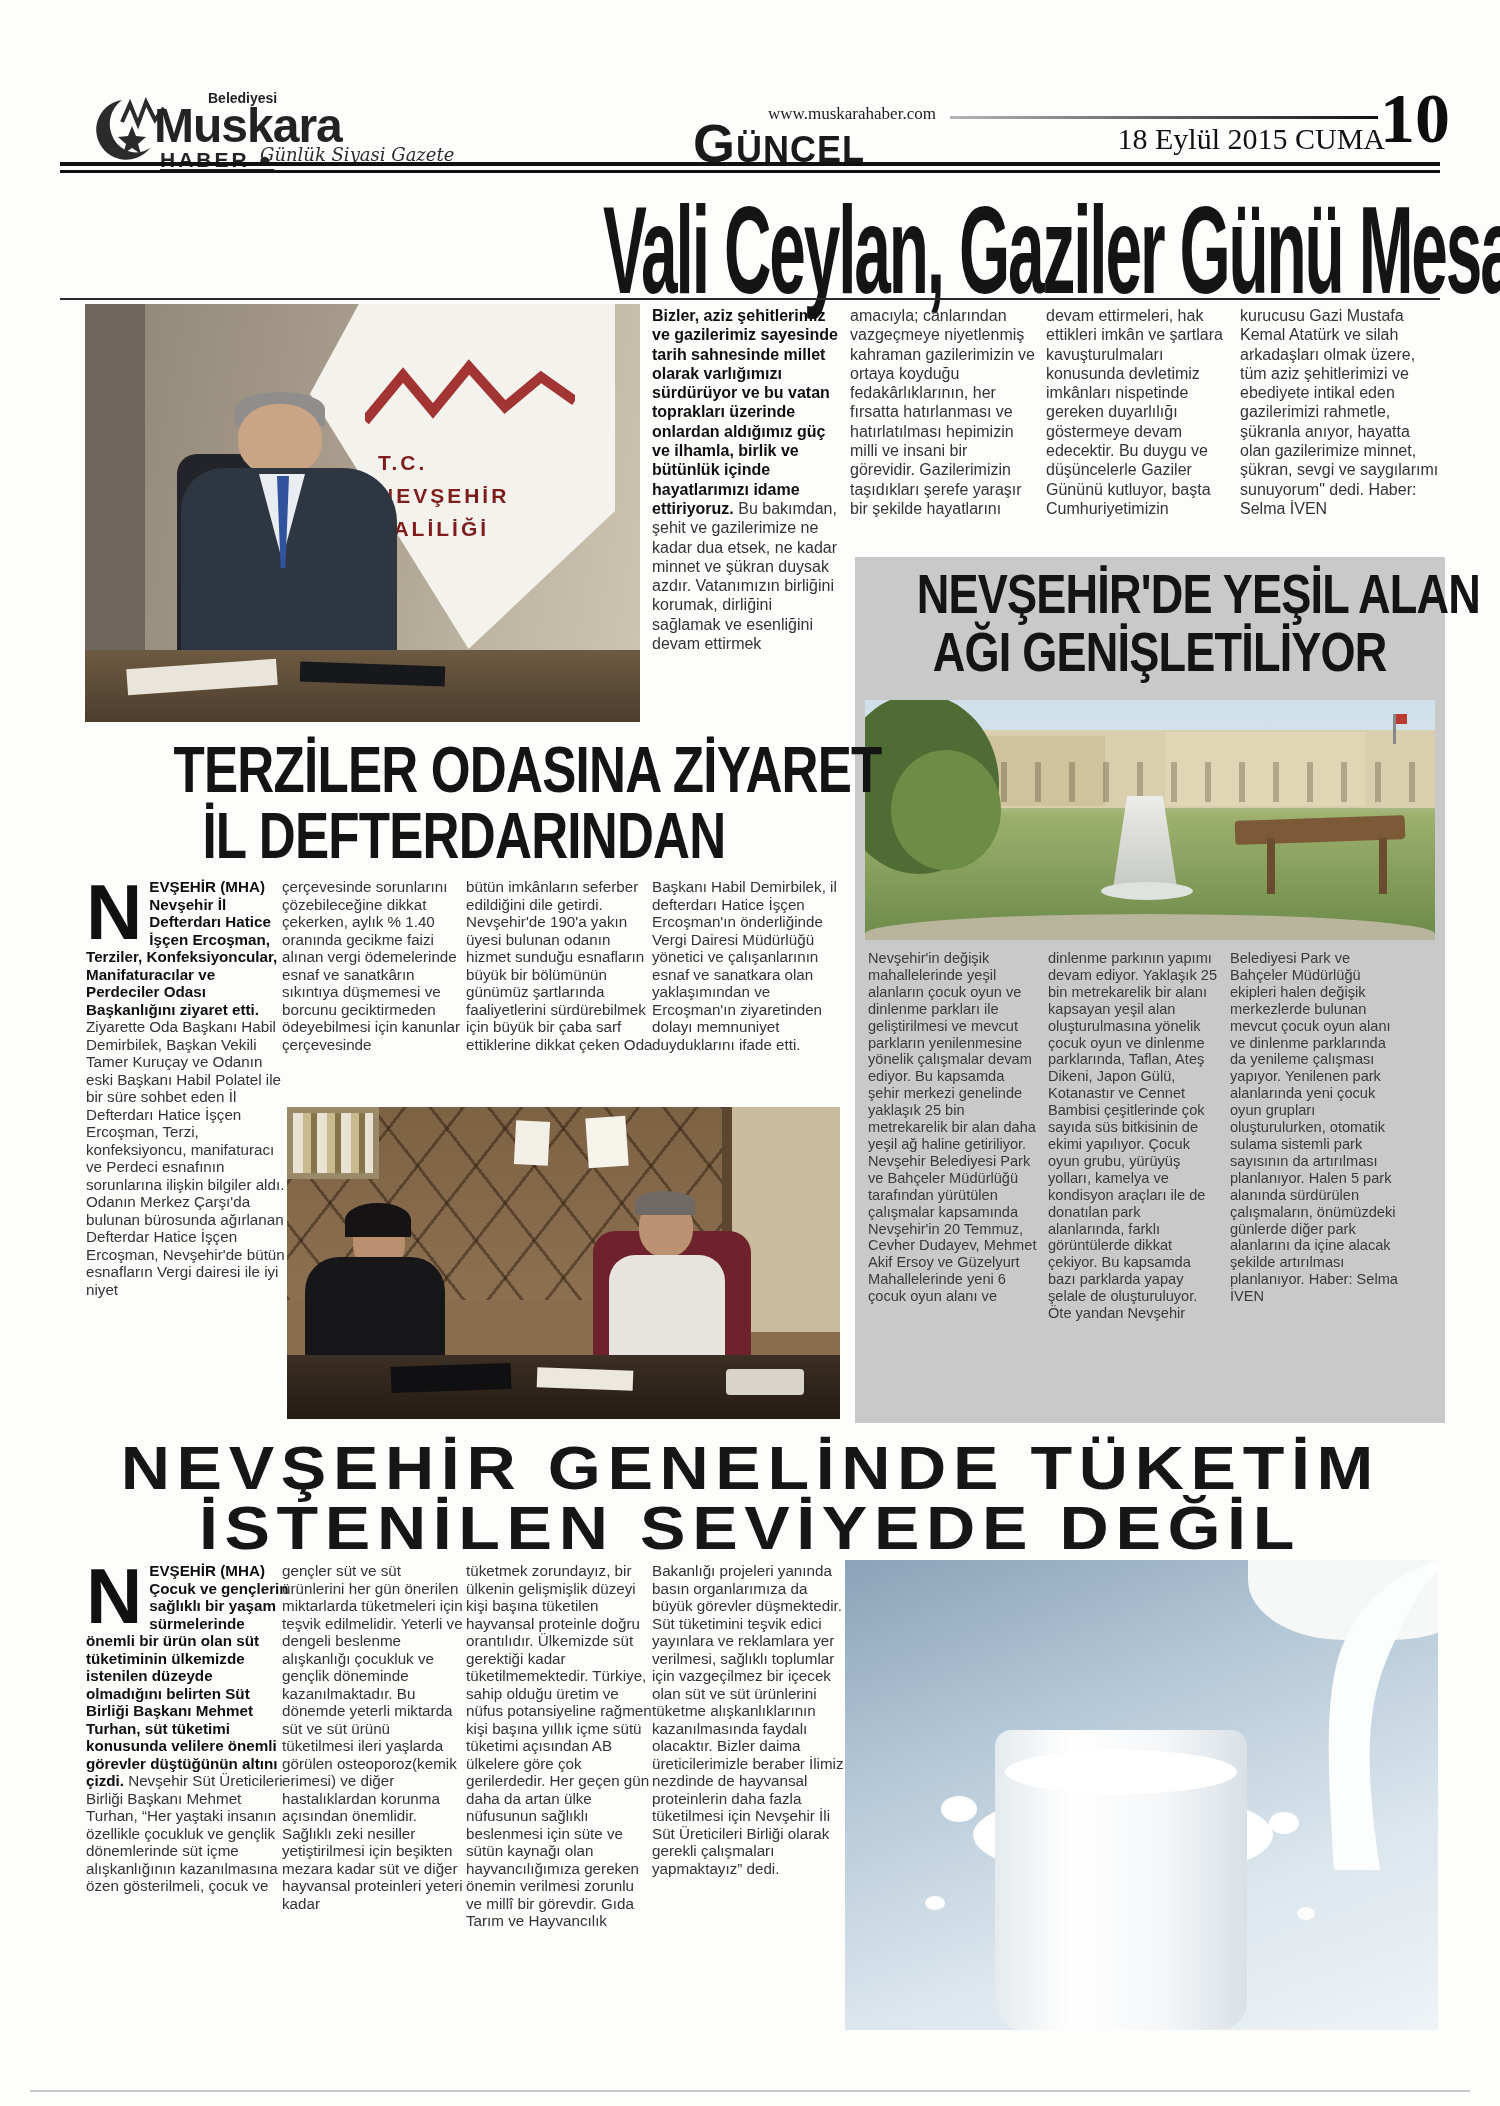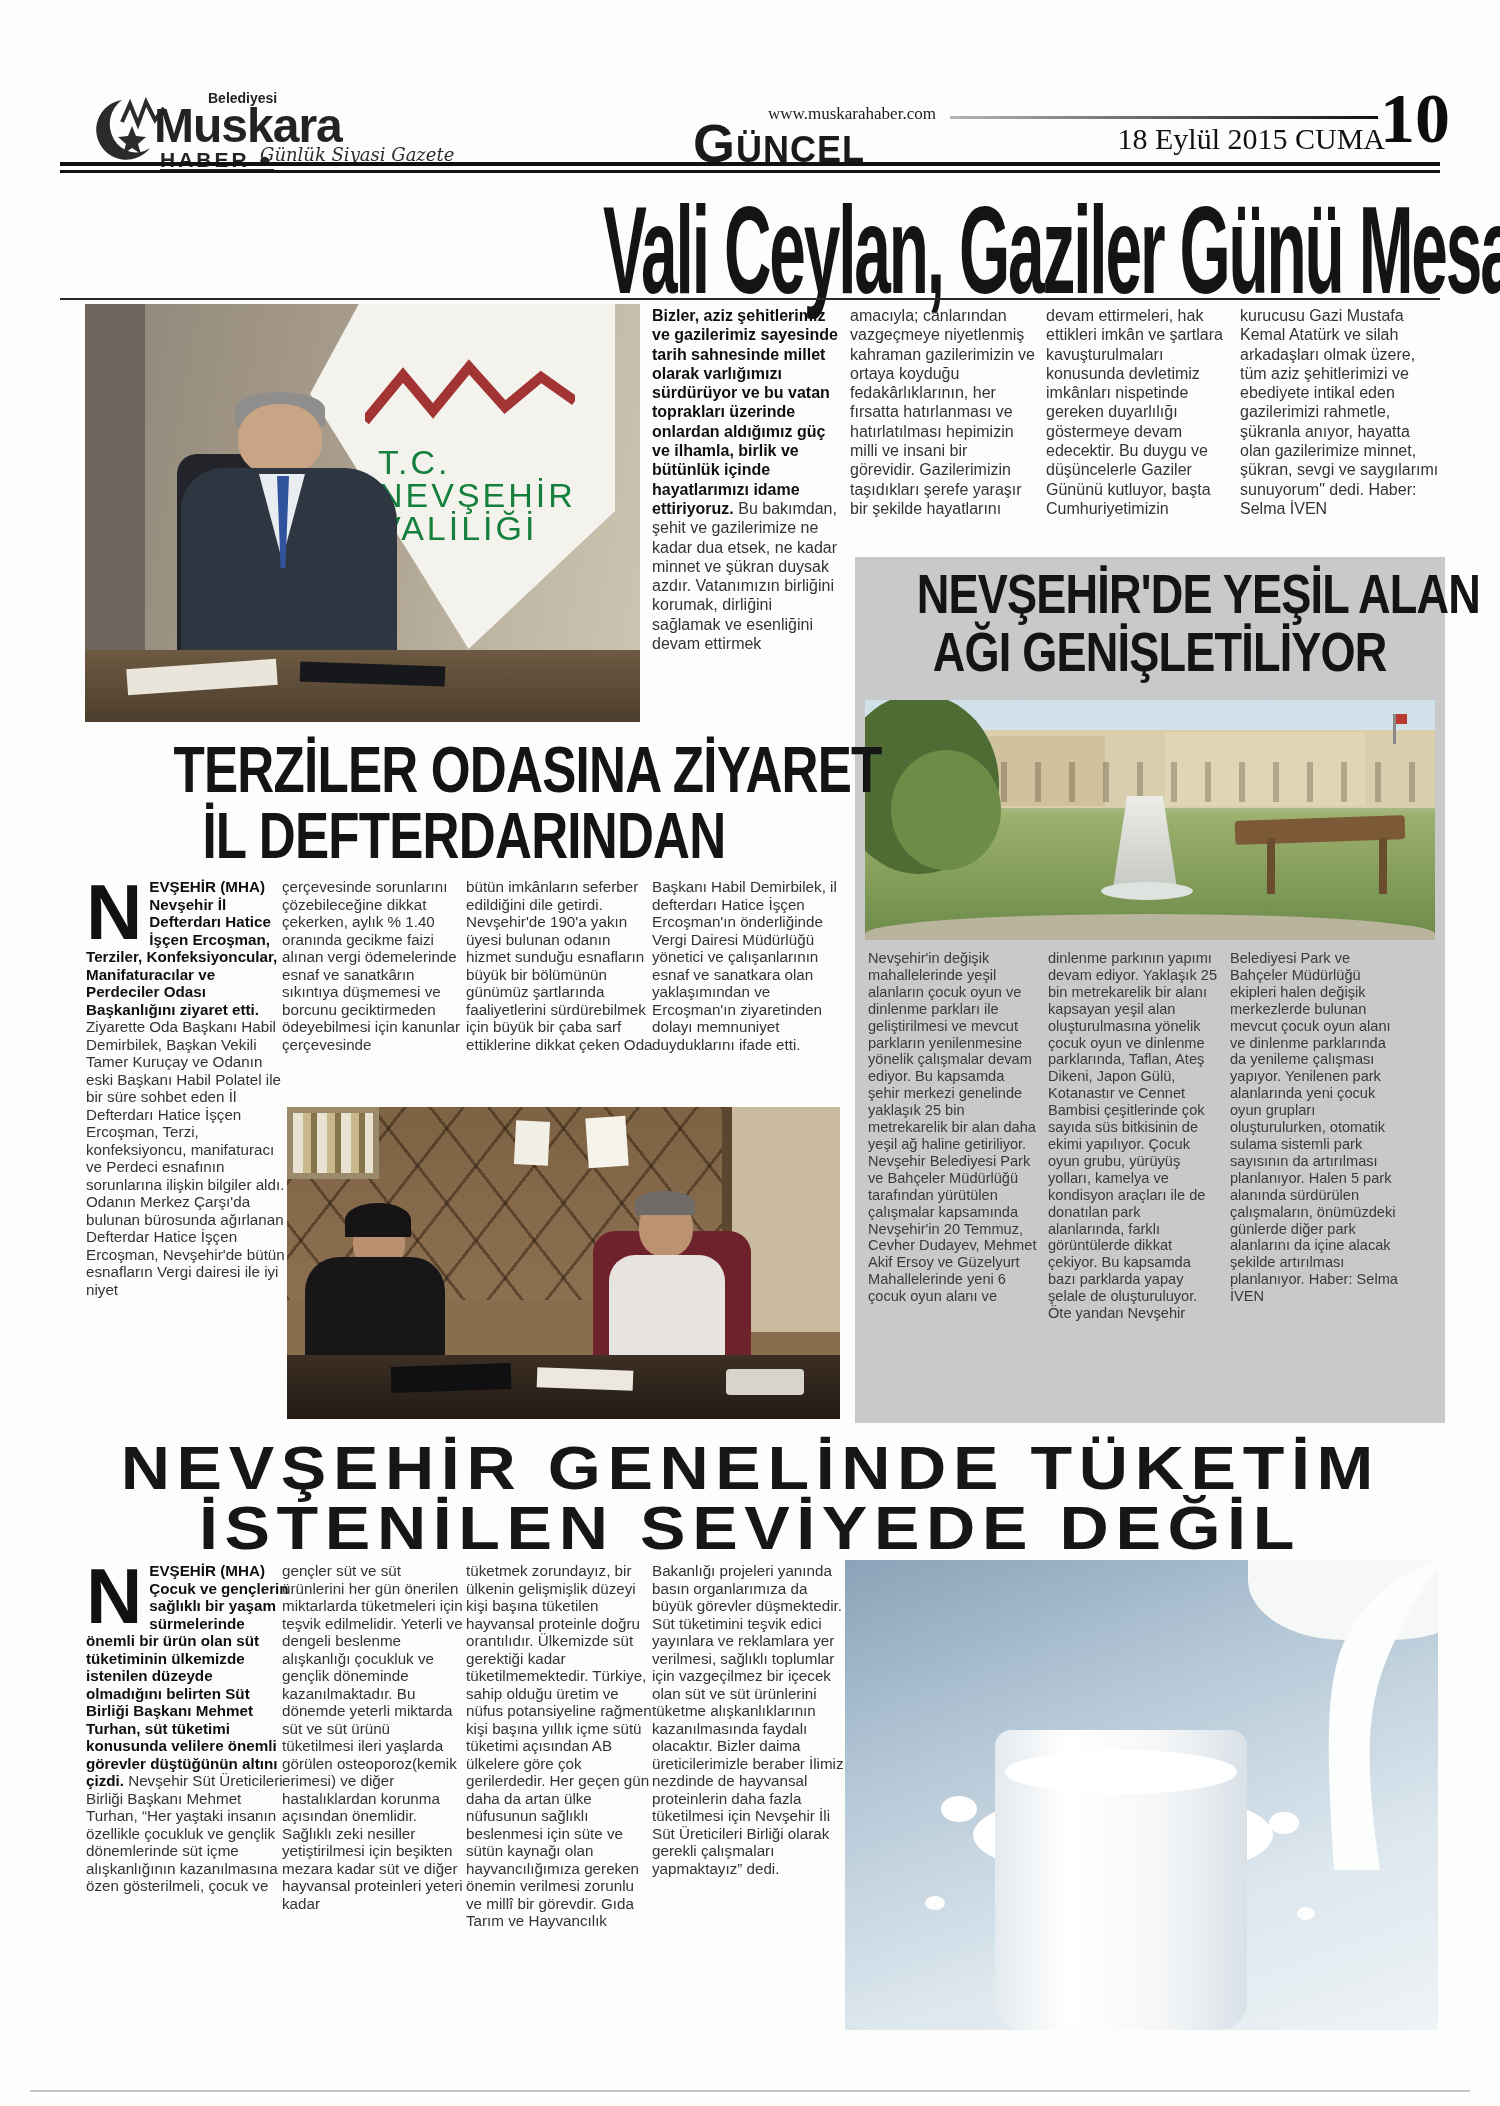--- a/index.html
+++ b/index.html
@@ -52,21 +52,21 @@
     <span class="cond" style="font-size:124px;line-height:1.0;transform:scaleX(0.53);letter-spacing:-4px;">Vali Ceylan, Gaziler Günü Mesajı Yayınladı</span>
   </div>
   <div class="rule" style="left:60px;top:298px;width:1380px;height:2px;background:#2a2a2a;"></div>
 
   <div class="photo" style="left:85px;top:304px;width:555px;height:418px;background:linear-gradient(100deg,#8f8577 0%,#a89d8c 45%,#c0b6a4 75%,#cdc4b2 100%);">
     <div style="position:absolute;left:0;top:0;width:60px;height:100%;background:#6e665c;"></div>
     <div style="position:absolute;right:25px;top:0;width:305px;height:345px;background:#f4f2ec;clip-path:polygon(16% 0,100% 0,100% 60%,52% 100%,0 26%);">
       <svg style="position:absolute;left:55px;top:55px;" width="210" height="80" viewBox="0 0 210 80">
         <polyline points="0,62 38,16 68,52 104,8 140,48 176,18 210,42" fill="none" stroke="#a33434" stroke-width="10"></polyline>
       </svg>
-      <div style="position:absolute;left:68px;top:142px;font-weight:normal;color:#15803d;font-size:34px;letter-spacing:3px;line-height:33px;">
+      <div style="position:absolute;left:68px;top:142px;font-weight:bold;color:#7f1d1d;font-size:21px;letter-spacing:3px;line-height:33px;">
         <div>T.C.</div>
         <div>NEVŞEHİR</div>
         <div>VALİLİĞİ</div>
       </div>
     </div>
     <div style="position:absolute;left:92px;top:150px;width:160px;height:270px;background:#23242a;border-radius:20px 70px 0 0;"></div>
     <div style="position:absolute;left:150px;top:88px;width:90px;height:34px;background:#8f8e8c;border-radius:50% 50% 0 0;"></div>
     <div style="position:absolute;left:153px;top:100px;width:84px;height:72px;background:#c9a485;border-radius:46%;"></div>
     <div style="position:absolute;left:96px;top:164px;width:216px;height:200px;background:#2e3642;border-radius:42px 54px 0 0;"></div>
     <div style="position:absolute;left:174px;top:170px;width:46px;height:86px;background:#e9edf1;clip-path:polygon(0 0,100% 0,50% 100%);"></div>

